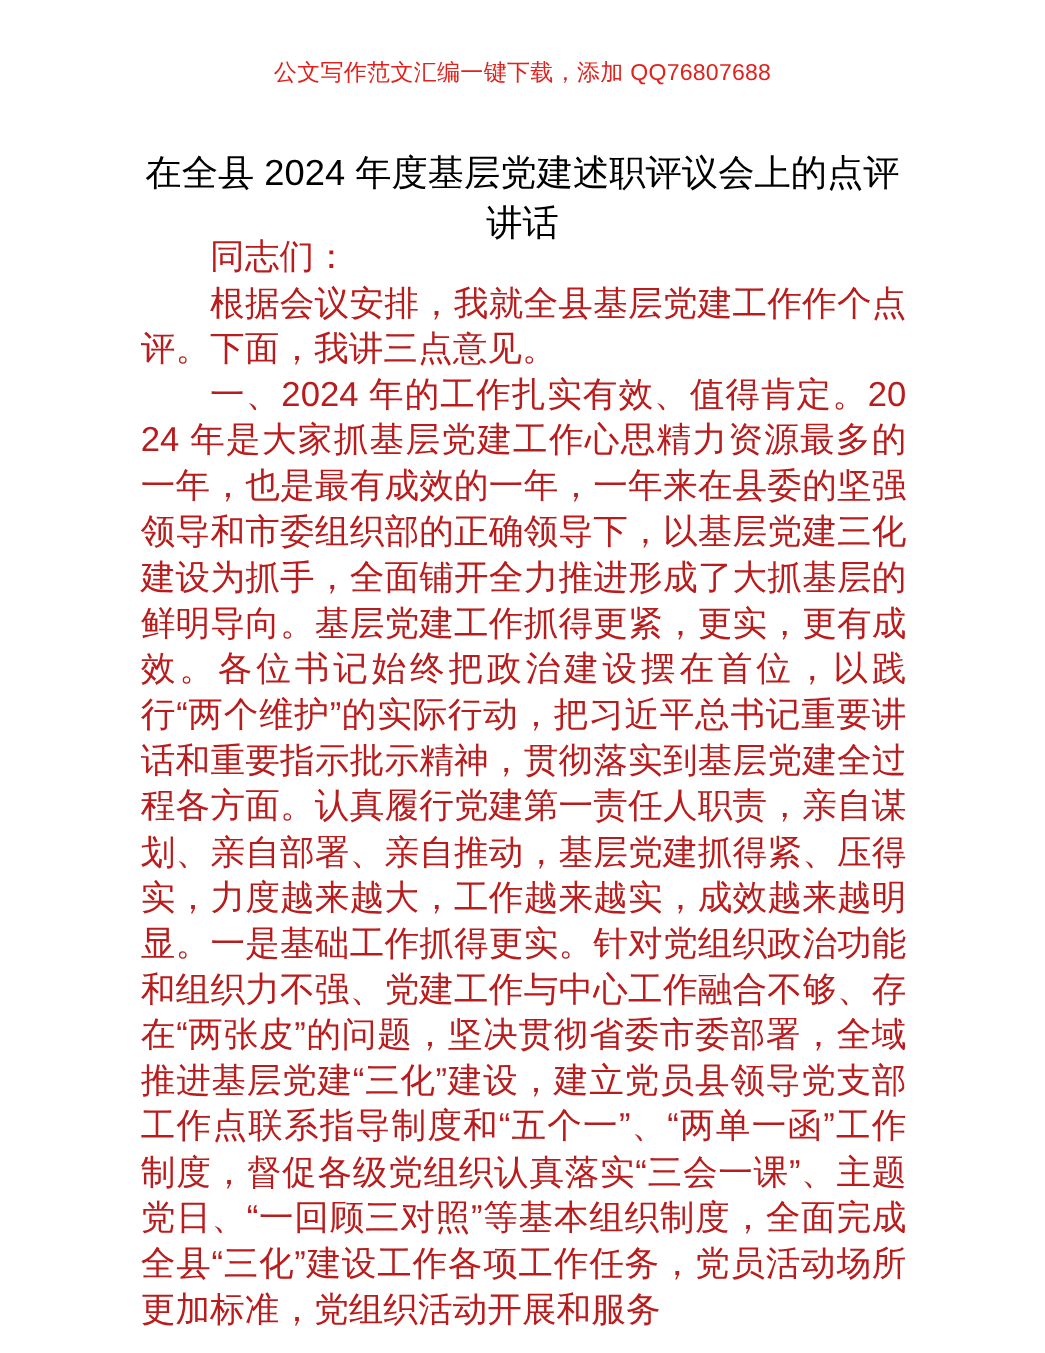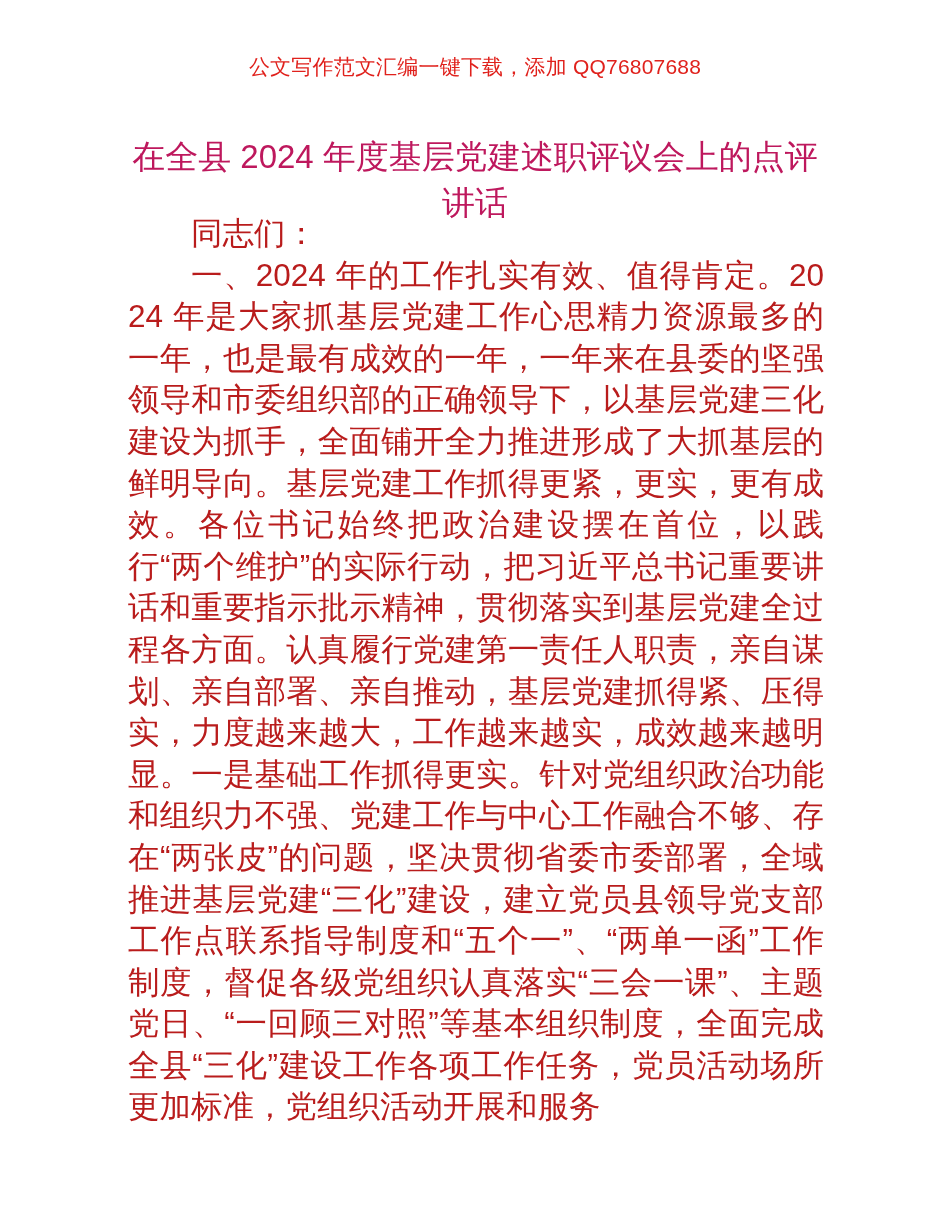--- a/index.html
+++ b/index.html
@@ -36,21 +36,21 @@
 
   
   .doc-title {
     position: absolute;
     top: 112px;
     left: 128px;
     width: 694px;
     text-align: center;
     font-size: 33px;
     line-height: 46px;
-    color: #be185d;
+    color: #000000;
     letter-spacing: 0px;
     font-weight: 400;
     font-family: "Liberation Sans", "DejaVu Sans", sans-serif;
   }
 
   
   .doc-body {
     position: absolute;
     top: 213px;
     left: 128px;
@@ -77,16 +77,17 @@
 <body>
 
 <div id="page">
 
   <div class="promo-header">公文写作范文汇编一键下载，添加 QQ76807688</div>
 
   <h1 class="doc-title">在全县 2024 年度基层党建述职评议会上的点评讲话</h1>
 
   <div class="doc-body">
     <p class="para salutation">同志们：</p>
+    <p class="para">根据会议安排，我就全县基层党建工作作个点评。下面，我讲三点意见。</p>
     <p class="para">一、2024 年的工作扎实有效、值得肯定。2024 年是大家抓基层党建工作心思精力资源最多的一年，也是最有成效的一年，一年来在县委的坚强领导和市委组织部的正确领导下，以基层党建三化建设为抓手，全面铺开全力推进形成了大抓基层的鲜明导向。基层党建工作抓得更紧，更实，更有成效。各位书记始终把政治建设摆在首位，以践行“两个维护”的实际行动，把习近平总书记重要讲话和重要指示批示精神，贯彻落实到基层党建全过程各方面。认真履行党建第一责任人职责，亲自谋划、亲自部署、亲自推动，基层党建抓得紧、压得实，力度越来越大，工作越来越实，成效越来越明显。一是基础工作抓得更实。针对党组织政治功能和组织力不强、党建工作与中心工作融合不够、存在“两张皮”的问题，坚决贯彻省委市委部署，全域推进基层党建“三化”建设，建立党员县领导党支部工作点联系指导制度和“五个一”、“两单一函”工作制度，督促各级党组织认真落实“三会一课”、主题党日、“一回顾三对照”等基本组织制度，全面完成全县“三化”建设工作各项工作任务，党员活动场所更加标准，党组织活动开展和服务</p>
   </div>
 
 </div>
 
 </body></html>

